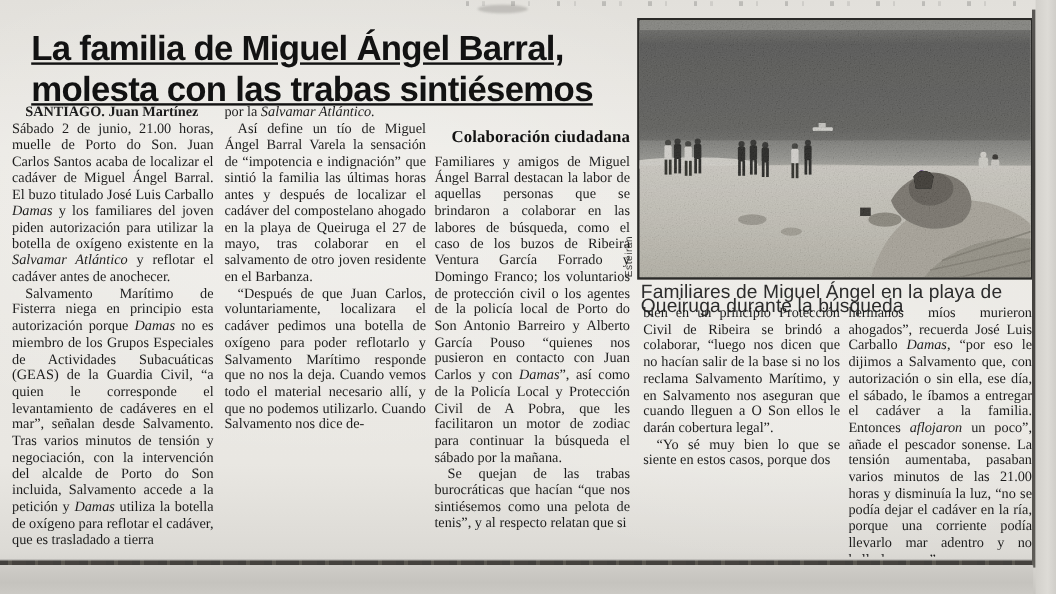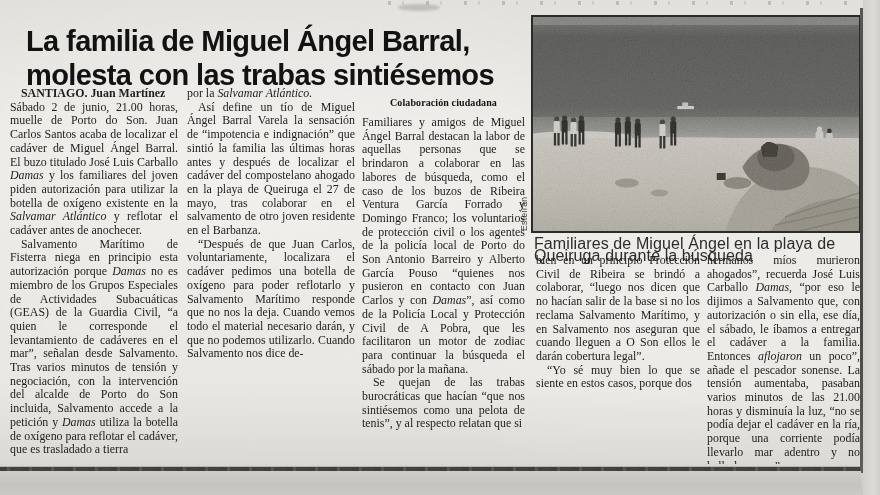--- a/index.html
+++ b/index.html
@@ -24,32 +24,32 @@
   }
   .smudge{
     position:absolute;left:398px;top:4px;width:42px;height:7px;border-radius:50%;
     background:rgba(150,148,144,.45);filter:blur(1px);
   }
   .headline{
     position:absolute;left:26px;top:5px;width:512px;
     font-family:"Liberation Sans", sans-serif;font-weight:bold;
     font-size:29px;line-height:34px;letter-spacing:-.6px;color:#121212;
   }
-  .headline .hl{white-space:nowrap;display:block;}
+  .headline .hl{white-space:nowrap;display:block;text-decoration:underline;}
   .col{
     position:absolute;width:168px;height:378px;overflow:hidden;
     font-size:11.9px;line-height:13.7px;text-align:justify;
     color:#1d1d1d;
   }
   .col p{margin:0;padding:0;}
   .col p.indent{text-indent:11px;}
   .col p.byline{font-weight:bold;text-indent:11px;}
   .col p.subhead{
-    font-size:10px;font-weight:bold;line-height:16px;
-    margin:8px 0 5px 0;text-align:center;letter-spacing:.1px;color:#121212;
+    font-size:14px;font-weight:bold;line-height:16px;
+    margin:20px 0 5px 0;text-align:right;letter-spacing:.1px;color:#121212;
   }
   #col1{left:10px;top:87px;}
   #col2{left:187px;top:87px;}
   #col3{left:362px;top:87px;width:163px;}
   #col4{left:536px;top:254px;width:164px;height:210px;}
   #col5{left:707px;top:254px;width:153px;height:210px;}
   .photo-frame{
     position:absolute;left:531px;top:15px;width:330px;height:218px;
     border:2px solid #2b2b29;box-sizing:border-box;background:#c9c6bf;
   }
@@ -188,21 +188,21 @@
   <div class="photo-caption">Familiares de Miguel Ángel en la playa de Queiruga durante la búsqueda</div>
 
   <div class="col" id="col1">
       <p class="byline"><span style="font-weight: bold;">SANTIAGO. Juan Martínez</span></p>
       <p class="p"><span>Sábado 2 de junio, 21.00 horas, muelle de Porto do Son. Juan Carlos Santos acaba de localizar el cadáver de Miguel Ángel Barral. El buzo titulado José Luis Carballo </span><span style="font-style: italic;">Damas</span><span> y los familiares del joven piden autorización para utilizar la botella de oxígeno existente en la </span><span style="font-style: italic;">Salvamar Atlánti­co</span><span> y reflotar el cadáver antes de anochecer.</span></p>
       <p class="p indent"><span>Salvamento Marítimo de Fisterra niega en principio esta autorización porque </span><span style="font-style: italic;">Damas</span><span> no es miembro de los Grupos Especiales de Actividades Subacuáticas (GEAS) de la Guardia Civil, “a quien le corresponde el levantamiento de cadáveres en el mar”, señalan desde Salvamento. Tras varios minutos de tensión y negociación, con la intervención del alcalde de Porto do Son incluida, Salvamento accede a la petición y </span><span style="font-style: italic;">Damas</span><span> utiliza la botella de oxígeno para reflotar el cadáver, que es trasladado a tierra</span></p>
     </div>
   <div class="col" id="col2">
       <p class="p"><span>por la </span><span style="font-style: italic;">Salvamar Atlántico.</span></p>
       <p class="p indent"><span>Así define un tío de Miguel Ángel Barral Varela la sensación de “impotencia e indignación” que sintió la familia las últimas horas antes y después de localizar el cadáver del compostelano ahogado en la playa de Queiruga el 27 de mayo, tras colaborar en el salvamento de otro joven residente en el Barbanza.</span></p>
-      <p class="p indent"><span>“Después de que Juan Carlos, voluntariamente, localizara el cadáver pedimos una botella de oxígeno para poder reflotarlo y Salvamento Marítimo responde que no nos la deja. Cuando vemos todo el material necesario darán, y que no podemos utilizarlo. Cuando Salvamento nos dice de-</span></p>
+      <p class="p indent"><span>“Después de que Juan Carlos, voluntariamente, localizara el cadáver pedimos una botella de oxígeno para poder reflotarlo y Salvamento Marítimo responde que no nos la deja. Cuando vemos todo el material necesario allí, y que no podemos utilizarlo. Cuando Salvamento nos dice de-</span></p>
     </div>
   <div class="col" id="col3">
       <p class="subhead"><span style="font-weight: bold;">Colaboración ciudadana</span></p>
       <p class="p"><span>Familiares y amigos de Miguel Ángel Barral destacan la labor de aquellas personas que se brindaron a colaborar en las labores de búsqueda, como el caso de los buzos de Ribeira Ventura García Forrado y Domingo Franco; los voluntarios de protección civil o los agentes de la policía local de Porto do Son Antonio Barreiro y Alberto García Pouso “quienes nos pusieron en contacto con Juan Carlos y con </span><span style="font-style: italic;">Damas</span><span>”, así como de la Policía Local y Protección Civil de A Pobra, que les facilitaron un motor de zodiac para continuar la búsqueda el sábado por la mañana.</span></p>
       <p class="p indent"><span>Se quejan de las trabas burocráticas que hacían “que nos sintiésemos como una pelota de tenis”, y al respecto relatan que si</span></p>
     </div>
   <div class="col" id="col4">
       <p class="p"><span>bien en un principio Protección Civil de Ribeira se brindó a colaborar, “luego nos dicen que no hacían salir de la base si no los reclama Salvamento Marítimo, y en Salvamento nos aseguran que cuando lleguen a O Son ellos le darán cobertura legal”.</span></p>
       <p class="p indent"><span>“Yo sé muy bien lo que se siente en estos casos, porque dos</span></p>
     </div>

